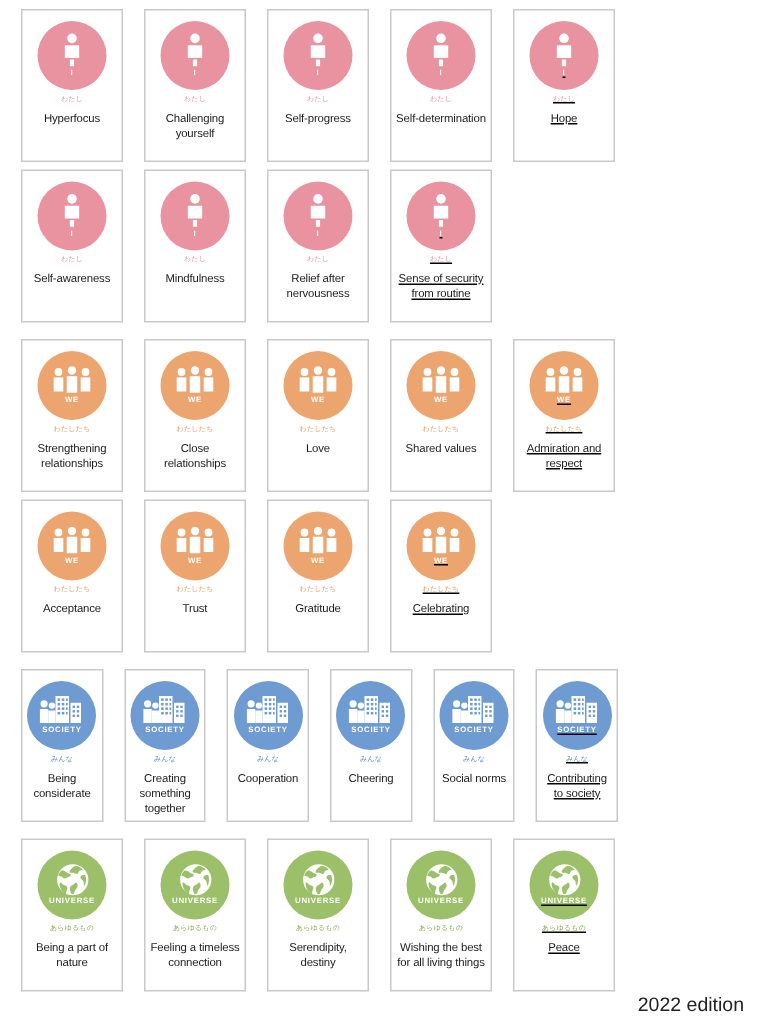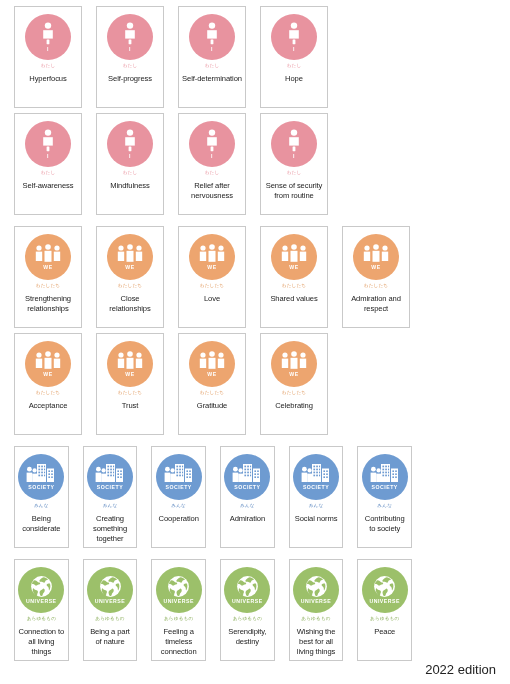--- a/index.html
+++ b/index.html
@@ -30,21 +30,21 @@
     height: 102px;
     margin-right: 14px;
     background: #ffffff;
     border: 1px solid #c9c9c9;
     box-sizing: border-box;
     display: flex;
     flex-direction: column;
     align-items: center;
     padding-top: 7px;
   }
-  .card:last-child { margin-right: 16px; }
+  .card:last-child { margin-right: 16px; text-decoration: underline; }
 
   .badge {
     width: 46px;
     height: 46px;
     border-radius: 50%;
     display: flex;
     flex-direction: column;
     align-items: center;
     justify-content: center;
     flex: none;
@@ -97,20 +97,32 @@
         <div class="badge" style="background: rgb(232, 147, 159);">
           <svg width="20" height="24" viewBox="0 0 20 24" aria-hidden="true">
         <circle cx="10" cy="3.6" r="3.2" fill="#fff"></circle>
         <path d="M5.2 8.2h9.6v8.4H5.2z" fill="#fff"></path>
         <rect x="8.6" y="17.6" width="2.8" height="4.6" rx="0.4" fill="#fff"></rect>
       </svg>
           <div class="badge-word">I</div>
         </div>
         <div class="kana" style="color: rgb(232, 147, 159);">わたし</div>
         <div class="label">Hyperfocus</div>
+      </div>
+      <div class="card">
+        <div class="badge" style="background: rgb(232, 147, 159);">
+          <svg width="20" height="24" viewBox="0 0 20 24" aria-hidden="true">
+        <circle cx="10" cy="3.6" r="3.2" fill="#fff"></circle>
+        <path d="M5.2 8.2h9.6v8.4H5.2z" fill="#fff"></path>
+        <rect x="8.6" y="17.6" width="2.8" height="4.6" rx="0.4" fill="#fff"></rect>
+      </svg>
+          <div class="badge-word">I</div>
+        </div>
+        <div class="kana" style="color: rgb(232, 147, 159);">わたし</div>
+        <div class="label">Challenging yourself</div>
       </div>
       <div class="card">
         <div class="badge" style="background: rgb(232, 147, 159);">
           <svg width="20" height="24" viewBox="0 0 20 24" aria-hidden="true">
         <circle cx="10" cy="3.6" r="3.2" fill="#fff"></circle>
         <path d="M5.2 8.2h9.6v8.4H5.2z" fill="#fff"></path>
         <rect x="8.6" y="17.6" width="2.8" height="4.6" rx="0.4" fill="#fff"></rect>
       </svg>
           <div class="badge-word">I</div>
         </div>
@@ -465,21 +477,21 @@
               <rect x="25.2" y="13.4" width="1.6" height="1.6"></rect>
         </g>
         <circle cx="3.4" cy="6.2" r="2.4" fill="#fff"></circle>
         <path d="M0.6 9.6h5.6v9.4H0.6z" fill="#fff"></path>
         <circle cx="8.6" cy="7.4" r="2.1" fill="#fff"></circle>
         <path d="M6.2 10.6h4.8v8.4H6.2z" fill="#fff"></path>
       </svg>
           <div class="badge-word">SOCIETY</div>
         </div>
         <div class="kana" style="color: rgb(90, 134, 191);">みんな</div>
-        <div class="label">Admiration</div>
+        <div class="label">Cheering</div>
       </div>
       <div class="card">
         <div class="badge" style="background: rgb(110, 155, 209);">
           <svg width="30" height="21" viewBox="0 0 30 21" aria-hidden="true">
         <rect x="11" y="1" width="9" height="18" fill="#fff"></rect>
         <rect x="21" y="5.5" width="7" height="13.5" fill="#fff"></rect>
         <g fill="#6e9bd1">
           <rect x="12.4" y="2.6" width="1.7" height="1.7"></rect>
               <rect x="15.2" y="2.6" width="1.7" height="1.7"></rect>
               <rect x="18" y="2.6" width="1.1" height="1.7"></rect>
@@ -555,103 +567,86 @@
           <path d="M4.1 5.4c1.6-.3 2.6.6 3.4 1.3.9.8 2 .5 2.6 1.3.5.8-.6 1.5-1.5 1.6-1 .2-1.4 1.1-2.4 1-1 0-1.6-.9-2.4-1.3-.7-.4-1.5-.2-2-.7.4-1.2 1.2-2.3 2.3-3.2z"></path>
           <path d="M13.5 2.2c1.8.3 3.4 1.2 4.6 2.4-.6.6-1.6.5-2.3 1-.8.5-.4 1.7-1.3 2-1 .3-1.7-.8-2.7-.8-.9 0-1.9.3-2.3-.5-.4-.9.6-1.6 1.2-2.2.7-.7 1.7-1.5 2.8-1.9z"></path>
           <path d="M19.9 8.6c.9 2.3.6 4.9-.7 7-.6-1-.2-2.2-.7-3.2-.5-1-1.8-1.3-1.9-2.4-.1-1 1-1.5 1.9-1.6.5 0 1-.1 1.4.2z"></path>
           <path d="M3.1 13.2c.9.2 1.3 1.1 2 1.6.9.6 2.2.4 2.7 1.4.5 1-.4 2-.6 3-.1.7.2 1.5-.4 1.9-2.1-1.2-3.6-3.3-4-5.7-.1-.8-.1-1.6.3-2.2z"></path>
           <path d="M13.6 13.4c1 .3 1.3 1.5 1.1 2.5-.2 1.1-1.2 1.8-1.7 2.8-.4.9-.3 2.1-1.3 2.4-1 .3-1.5-.9-1.8-1.8-.3-1-.6-2.2 0-3.1.7-1.1 2.2-1.4 3.1-2.4z"></path>
         </g>
       </svg>
           <div class="badge-word">UNIVERSE</div>
         </div>
         <div class="kana" style="color: rgb(134, 171, 85);">あらゆるもの</div>
-        <div class="label">Connection to all living things</div>
+        <div class="label">Being a part of nature</div>
       </div>
       <div class="card">
         <div class="badge" style="background: rgb(156, 192, 106);">
           <svg width="23" height="23" viewBox="0 0 23 23" aria-hidden="true">
         <circle cx="11.5" cy="11.5" r="10.4" fill="#fff"></circle>
         <g fill="#9cc06a">
           <path d="M4.1 5.4c1.6-.3 2.6.6 3.4 1.3.9.8 2 .5 2.6 1.3.5.8-.6 1.5-1.5 1.6-1 .2-1.4 1.1-2.4 1-1 0-1.6-.9-2.4-1.3-.7-.4-1.5-.2-2-.7.4-1.2 1.2-2.3 2.3-3.2z"></path>
           <path d="M13.5 2.2c1.8.3 3.4 1.2 4.6 2.4-.6.6-1.6.5-2.3 1-.8.5-.4 1.7-1.3 2-1 .3-1.7-.8-2.7-.8-.9 0-1.9.3-2.3-.5-.4-.9.6-1.6 1.2-2.2.7-.7 1.7-1.5 2.8-1.9z"></path>
           <path d="M19.9 8.6c.9 2.3.6 4.9-.7 7-.6-1-.2-2.2-.7-3.2-.5-1-1.8-1.3-1.9-2.4-.1-1 1-1.5 1.9-1.6.5 0 1-.1 1.4.2z"></path>
           <path d="M3.1 13.2c.9.2 1.3 1.1 2 1.6.9.6 2.2.4 2.7 1.4.5 1-.4 2-.6 3-.1.7.2 1.5-.4 1.9-2.1-1.2-3.6-3.3-4-5.7-.1-.8-.1-1.6.3-2.2z"></path>
           <path d="M13.6 13.4c1 .3 1.3 1.5 1.1 2.5-.2 1.1-1.2 1.8-1.7 2.8-.4.9-.3 2.1-1.3 2.4-1 .3-1.5-.9-1.8-1.8-.3-1-.6-2.2 0-3.1.7-1.1 2.2-1.4 3.1-2.4z"></path>
         </g>
       </svg>
           <div class="badge-word">UNIVERSE</div>
         </div>
         <div class="kana" style="color: rgb(134, 171, 85);">あらゆるもの</div>
-        <div class="label">Being a part of nature</div>
+        <div class="label">Feeling a timeless connection</div>
       </div>
       <div class="card">
         <div class="badge" style="background: rgb(156, 192, 106);">
           <svg width="23" height="23" viewBox="0 0 23 23" aria-hidden="true">
         <circle cx="11.5" cy="11.5" r="10.4" fill="#fff"></circle>
         <g fill="#9cc06a">
           <path d="M4.1 5.4c1.6-.3 2.6.6 3.4 1.3.9.8 2 .5 2.6 1.3.5.8-.6 1.5-1.5 1.6-1 .2-1.4 1.1-2.4 1-1 0-1.6-.9-2.4-1.3-.7-.4-1.5-.2-2-.7.4-1.2 1.2-2.3 2.3-3.2z"></path>
           <path d="M13.5 2.2c1.8.3 3.4 1.2 4.6 2.4-.6.6-1.6.5-2.3 1-.8.5-.4 1.7-1.3 2-1 .3-1.7-.8-2.7-.8-.9 0-1.9.3-2.3-.5-.4-.9.6-1.6 1.2-2.2.7-.7 1.7-1.5 2.8-1.9z"></path>
           <path d="M19.9 8.6c.9 2.3.6 4.9-.7 7-.6-1-.2-2.2-.7-3.2-.5-1-1.8-1.3-1.9-2.4-.1-1 1-1.5 1.9-1.6.5 0 1-.1 1.4.2z"></path>
           <path d="M3.1 13.2c.9.2 1.3 1.1 2 1.6.9.6 2.2.4 2.7 1.4.5 1-.4 2-.6 3-.1.7.2 1.5-.4 1.9-2.1-1.2-3.6-3.3-4-5.7-.1-.8-.1-1.6.3-2.2z"></path>
           <path d="M13.6 13.4c1 .3 1.3 1.5 1.1 2.5-.2 1.1-1.2 1.8-1.7 2.8-.4.9-.3 2.1-1.3 2.4-1 .3-1.5-.9-1.8-1.8-.3-1-.6-2.2 0-3.1.7-1.1 2.2-1.4 3.1-2.4z"></path>
         </g>
       </svg>
           <div class="badge-word">UNIVERSE</div>
         </div>
         <div class="kana" style="color: rgb(134, 171, 85);">あらゆるもの</div>
-        <div class="label">Feeling a timeless connection</div>
+        <div class="label">Serendipity, destiny</div>
       </div>
       <div class="card">
         <div class="badge" style="background: rgb(156, 192, 106);">
           <svg width="23" height="23" viewBox="0 0 23 23" aria-hidden="true">
         <circle cx="11.5" cy="11.5" r="10.4" fill="#fff"></circle>
         <g fill="#9cc06a">
           <path d="M4.1 5.4c1.6-.3 2.6.6 3.4 1.3.9.8 2 .5 2.6 1.3.5.8-.6 1.5-1.5 1.6-1 .2-1.4 1.1-2.4 1-1 0-1.6-.9-2.4-1.3-.7-.4-1.5-.2-2-.7.4-1.2 1.2-2.3 2.3-3.2z"></path>
           <path d="M13.5 2.2c1.8.3 3.4 1.2 4.6 2.4-.6.6-1.6.5-2.3 1-.8.5-.4 1.7-1.3 2-1 .3-1.7-.8-2.7-.8-.9 0-1.9.3-2.3-.5-.4-.9.6-1.6 1.2-2.2.7-.7 1.7-1.5 2.8-1.9z"></path>
           <path d="M19.9 8.6c.9 2.3.6 4.9-.7 7-.6-1-.2-2.2-.7-3.2-.5-1-1.8-1.3-1.9-2.4-.1-1 1-1.5 1.9-1.6.5 0 1-.1 1.4.2z"></path>
           <path d="M3.1 13.2c.9.2 1.3 1.1 2 1.6.9.6 2.2.4 2.7 1.4.5 1-.4 2-.6 3-.1.7.2 1.5-.4 1.9-2.1-1.2-3.6-3.3-4-5.7-.1-.8-.1-1.6.3-2.2z"></path>
           <path d="M13.6 13.4c1 .3 1.3 1.5 1.1 2.5-.2 1.1-1.2 1.8-1.7 2.8-.4.9-.3 2.1-1.3 2.4-1 .3-1.5-.9-1.8-1.8-.3-1-.6-2.2 0-3.1.7-1.1 2.2-1.4 3.1-2.4z"></path>
         </g>
       </svg>
           <div class="badge-word">UNIVERSE</div>
         </div>
         <div class="kana" style="color: rgb(134, 171, 85);">あらゆるもの</div>
-        <div class="label">Serendipity, destiny</div>
+        <div class="label">Wishing the best for all living things</div>
       </div>
       <div class="card">
         <div class="badge" style="background: rgb(156, 192, 106);">
           <svg width="23" height="23" viewBox="0 0 23 23" aria-hidden="true">
         <circle cx="11.5" cy="11.5" r="10.4" fill="#fff"></circle>
         <g fill="#9cc06a">
           <path d="M4.1 5.4c1.6-.3 2.6.6 3.4 1.3.9.8 2 .5 2.6 1.3.5.8-.6 1.5-1.5 1.6-1 .2-1.4 1.1-2.4 1-1 0-1.6-.9-2.4-1.3-.7-.4-1.5-.2-2-.7.4-1.2 1.2-2.3 2.3-3.2z"></path>
           <path d="M13.5 2.2c1.8.3 3.4 1.2 4.6 2.4-.6.6-1.6.5-2.3 1-.8.5-.4 1.7-1.3 2-1 .3-1.7-.8-2.7-.8-.9 0-1.9.3-2.3-.5-.4-.9.6-1.6 1.2-2.2.7-.7 1.7-1.5 2.8-1.9z"></path>
           <path d="M19.9 8.6c.9 2.3.6 4.9-.7 7-.6-1-.2-2.2-.7-3.2-.5-1-1.8-1.3-1.9-2.4-.1-1 1-1.5 1.9-1.6.5 0 1-.1 1.4.2z"></path>
           <path d="M3.1 13.2c.9.2 1.3 1.1 2 1.6.9.6 2.2.4 2.7 1.4.5 1-.4 2-.6 3-.1.7.2 1.5-.4 1.9-2.1-1.2-3.6-3.3-4-5.7-.1-.8-.1-1.6.3-2.2z"></path>
           <path d="M13.6 13.4c1 .3 1.3 1.5 1.1 2.5-.2 1.1-1.2 1.8-1.7 2.8-.4.9-.3 2.1-1.3 2.4-1 .3-1.5-.9-1.8-1.8-.3-1-.6-2.2 0-3.1.7-1.1 2.2-1.4 3.1-2.4z"></path>
         </g>
       </svg>
           <div class="badge-word">UNIVERSE</div>
         </div>
         <div class="kana" style="color: rgb(134, 171, 85);">あらゆるもの</div>
-        <div class="label">Wishing the best for all living things</div>
-      </div>
-      <div class="card">
-        <div class="badge" style="background: rgb(156, 192, 106);">
-          <svg width="23" height="23" viewBox="0 0 23 23" aria-hidden="true">
-        <circle cx="11.5" cy="11.5" r="10.4" fill="#fff"></circle>
-        <g fill="#9cc06a">
-          <path d="M4.1 5.4c1.6-.3 2.6.6 3.4 1.3.9.8 2 .5 2.6 1.3.5.8-.6 1.5-1.5 1.6-1 .2-1.4 1.1-2.4 1-1 0-1.6-.9-2.4-1.3-.7-.4-1.5-.2-2-.7.4-1.2 1.2-2.3 2.3-3.2z"></path>
-          <path d="M13.5 2.2c1.8.3 3.4 1.2 4.6 2.4-.6.6-1.6.5-2.3 1-.8.5-.4 1.7-1.3 2-1 .3-1.7-.8-2.7-.8-.9 0-1.9.3-2.3-.5-.4-.9.6-1.6 1.2-2.2.7-.7 1.7-1.5 2.8-1.9z"></path>
-          <path d="M19.9 8.6c.9 2.3.6 4.9-.7 7-.6-1-.2-2.2-.7-3.2-.5-1-1.8-1.3-1.9-2.4-.1-1 1-1.5 1.9-1.6.5 0 1-.1 1.4.2z"></path>
-          <path d="M3.1 13.2c.9.2 1.3 1.1 2 1.6.9.6 2.2.4 2.7 1.4.5 1-.4 2-.6 3-.1.7.2 1.5-.4 1.9-2.1-1.2-3.6-3.3-4-5.7-.1-.8-.1-1.6.3-2.2z"></path>
-          <path d="M13.6 13.4c1 .3 1.3 1.5 1.1 2.5-.2 1.1-1.2 1.8-1.7 2.8-.4.9-.3 2.1-1.3 2.4-1 .3-1.5-.9-1.8-1.8-.3-1-.6-2.2 0-3.1.7-1.1 2.2-1.4 3.1-2.4z"></path>
-        </g>
-      </svg>
-          <div class="badge-word">UNIVERSE</div>
-        </div>
-        <div class="kana" style="color: rgb(134, 171, 85);">あらゆるもの</div>
         <div class="label">Peace</div>
       </div>
     </div>
   </div>
 
 <div id="edition">2022 edition</div>
 
 </body></html>

